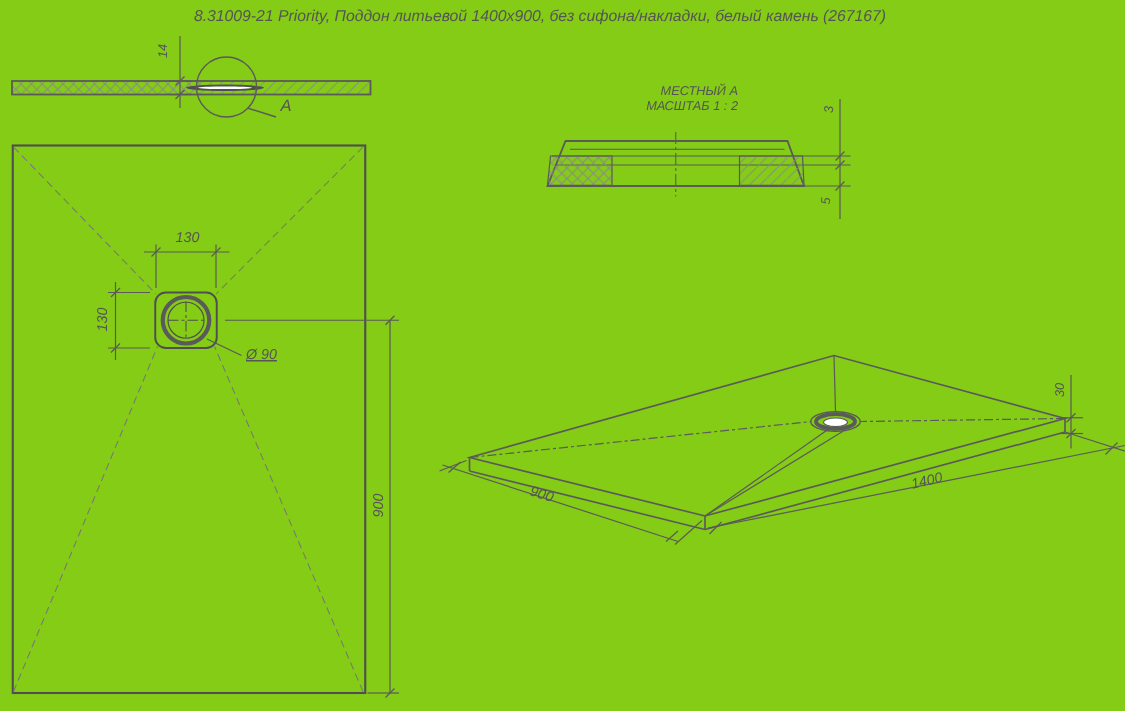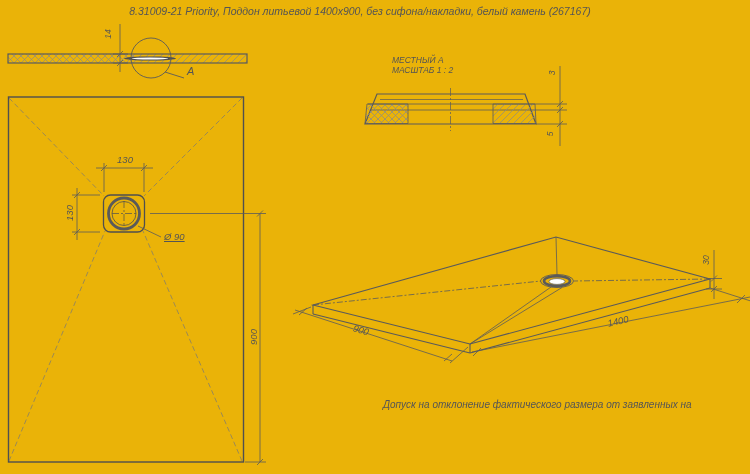--- a/index.html
+++ b/index.html
@@ -1,27 +1,27 @@
 <!DOCTYPE html>
 <html><head>
 <meta charset="utf-8">
 <style>
   html,body{margin:0;padding:0;background:#fff;}
   .canvas{
-    position:relative;width:750px;height:474px;background:#eab308;overflow:hidden;
+    position:relative;width:750px;height:474px;background:#84cc16;overflow:hidden;
     font-family:"Liberation Sans",sans-serif;font-style:italic;color:#555;
   }
   .canvas svg{position:absolute;left:0;top:0;}
   .lbl{position:absolute;white-space:nowrap;color:#555;}
   .title{left:0;top:5px;width:720px;text-align:center;font-size:10.5px;}
   .dim{font-size:9.5px;}
   .dim-sm{font-size:8.5px;}
   .rot{transform:translate(-50%,-50%) rotate(-90deg);}
   .ctr{transform:translate(-50%,-50%);}
-  .detail-title{left:392px;top:56px;width:100px;text-align:left;font-size:8.5px;line-height:9.5px;}
+  .detail-title{left:392px;top:56px;width:100px;text-align:right;font-size:8.5px;line-height:9.5px;}
   .note{left:383px;top:399px;font-size:10px;line-height:11.5px;}
 </style>
 </head>
 <body>
 
 <div class="canvas">
 
   <svg width="750" height="474" viewBox="0 0 750 474">
     <defs>
       <pattern id="hx" patternUnits="userSpaceOnUse" width="7" height="7">
@@ -183,16 +183,15 @@
   <div class="lbl dim ctr" style="left:125px;top:159px;">130</div>
   <div class="lbl dim rot" style="left:69px;top:213px;">130</div>
   <div class="lbl dim" style="left:164px;top:231px;text-decoration:underline;">Ø 90</div>
   <div class="lbl dim rot" style="left:253px;top:337px;">900</div>
 
   <div class="lbl dim" style="left:361px;top:330px;transform:translate(-50%,-50%) rotate(17deg);">900</div>
   <div class="lbl dim" style="left:618px;top:321px;transform:translate(-50%,-50%) rotate(-13deg);">1400</div>
   <div class="lbl dim-sm rot" style="left:706px;top:260px;">30</div>
 
   <div class="lbl note">
-    <div>Допуск на отклонение фактического размера от заявленных на</div>
   </div>
 
 </div>
 
 </body></html>

